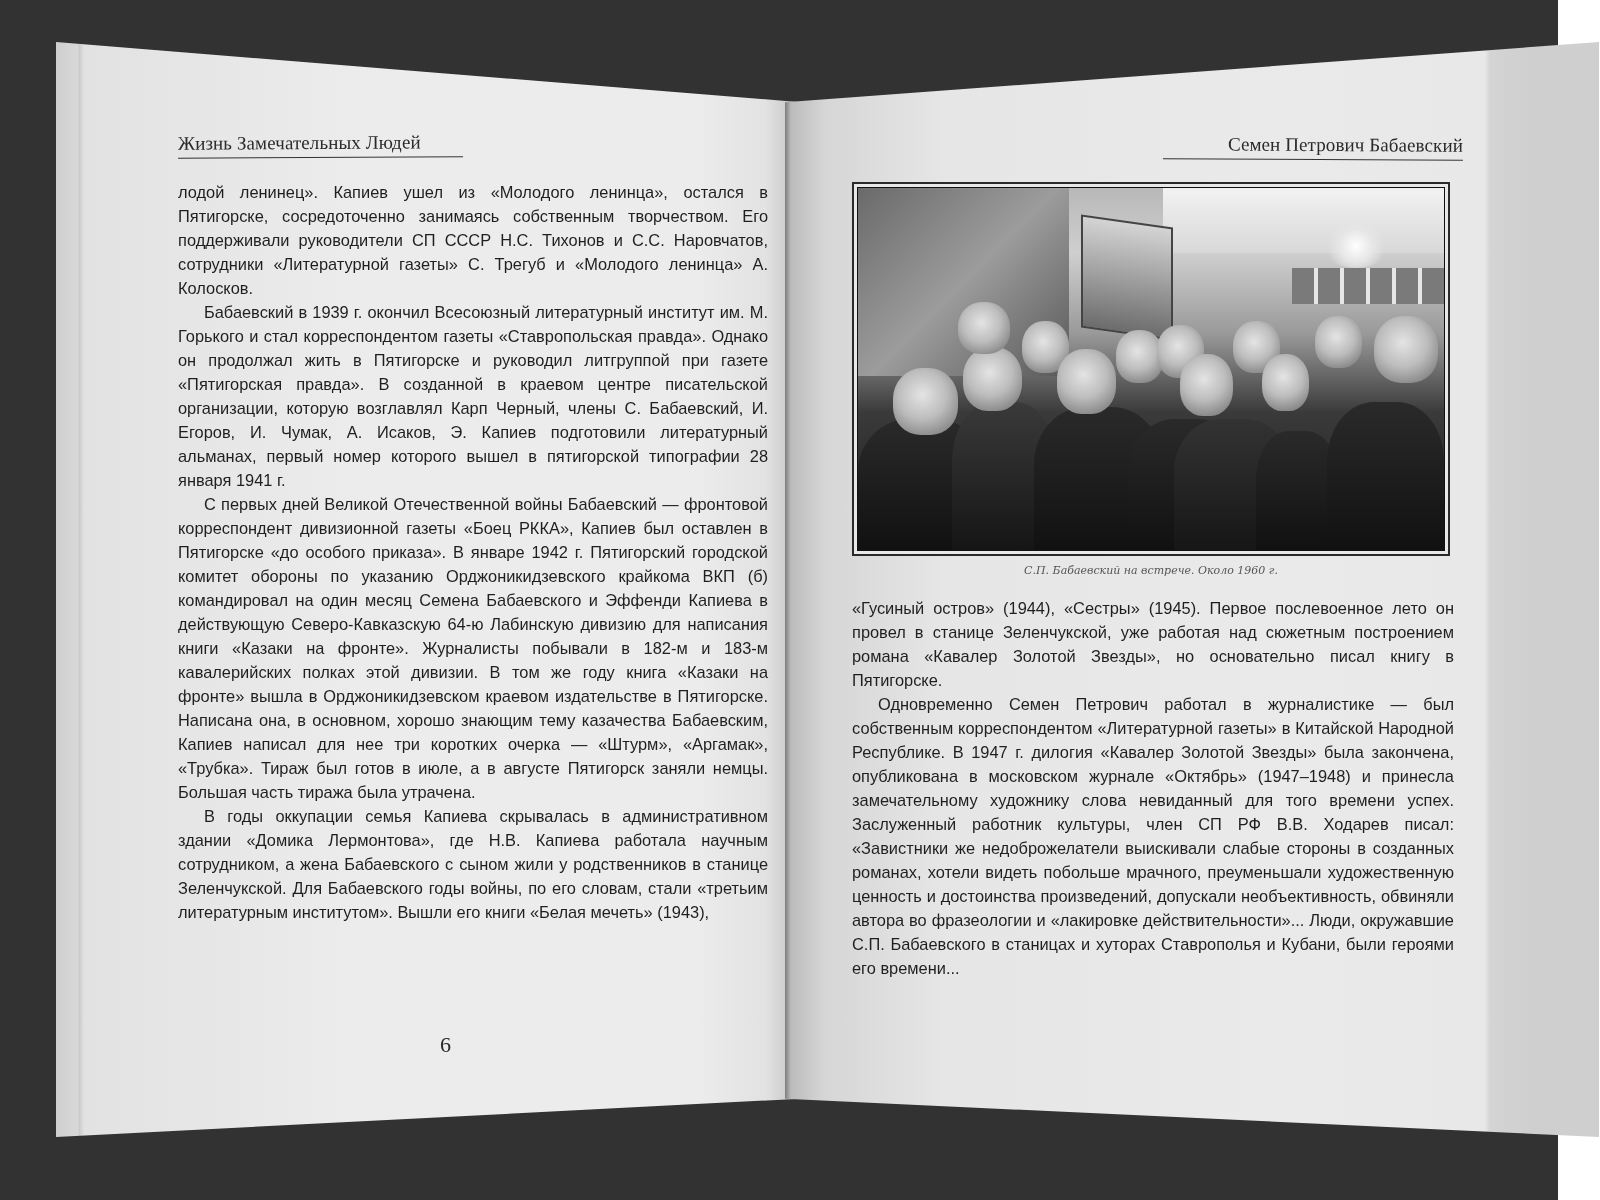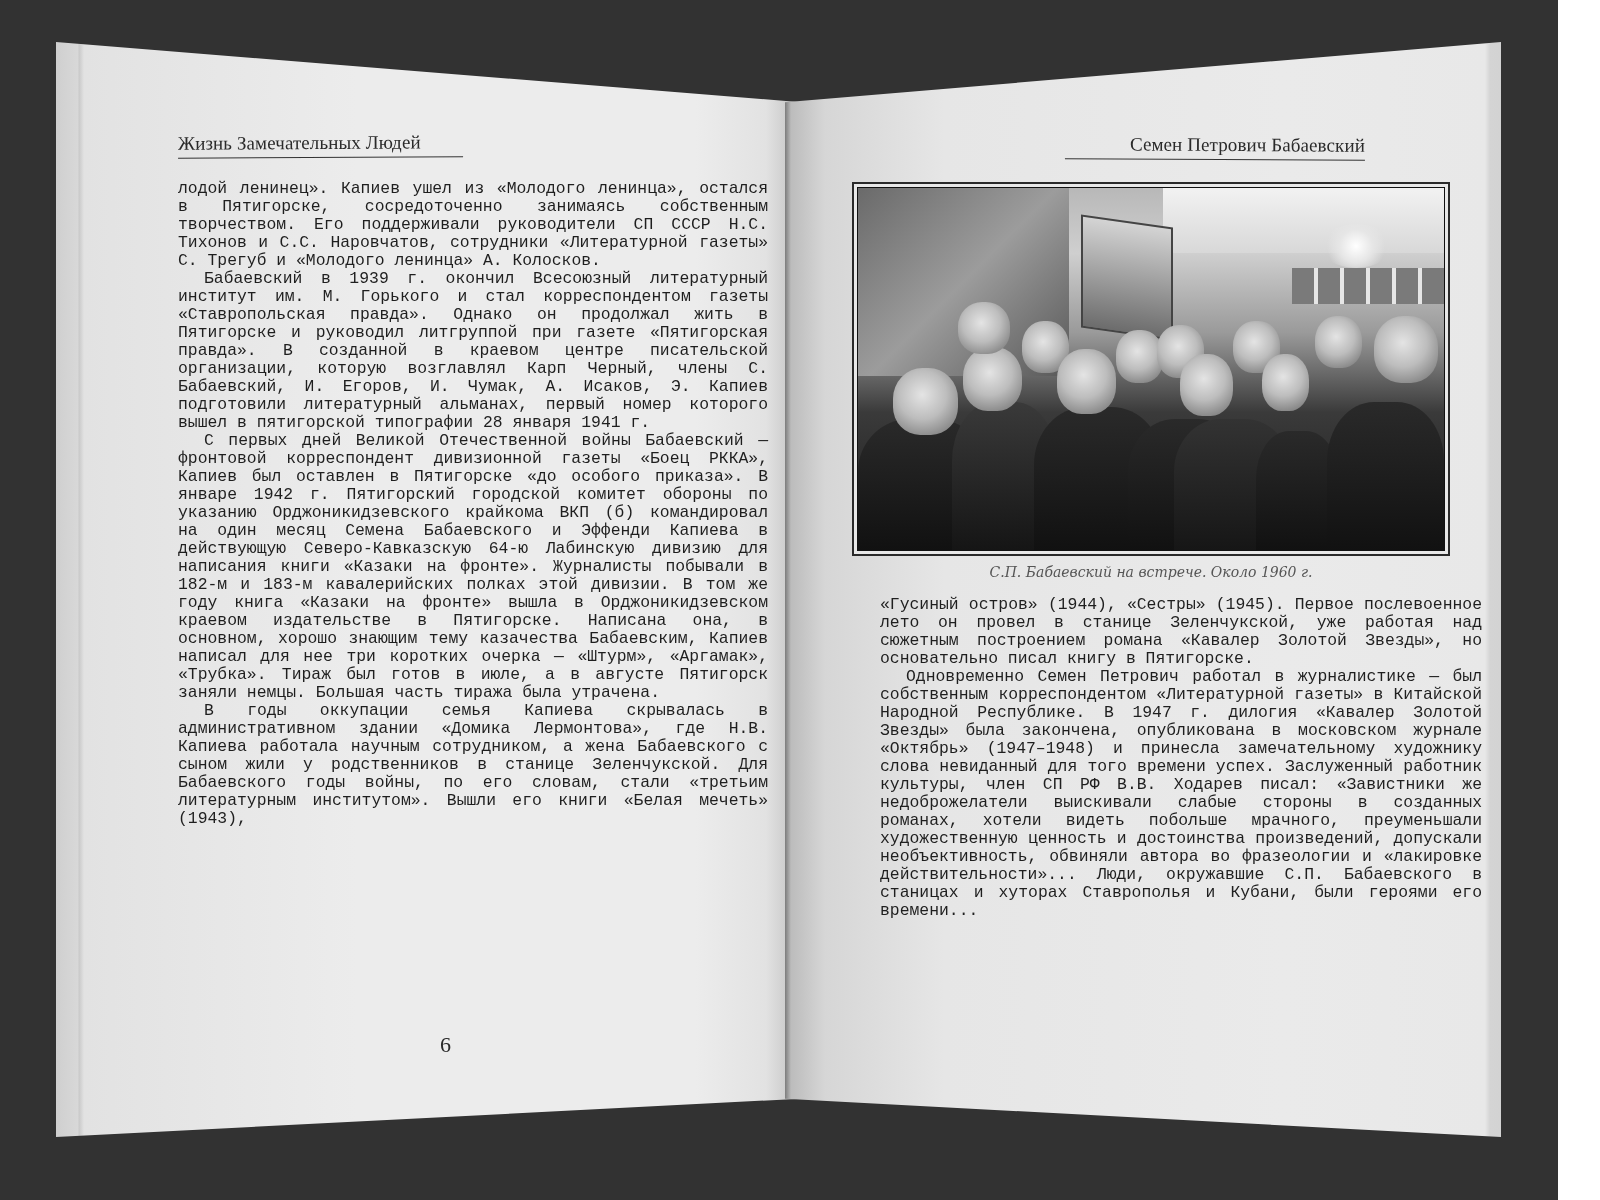--- a/index.html
+++ b/index.html
@@ -19,21 +19,21 @@
     position:absolute; top:0; height:100%;
     box-sizing:border-box;
     color:#1e1e1e;
   }
   .page-left {
     left:16px; width:745px;
     background:linear-gradient(to right, #cfcfcf 0px, #d8d8d8 22px, #c9c9c9 23px, #e2e2e2 28px, #ececec 300px, #ececec 640px, #e2e2e2 710px, #c4c4c4 740px, #8a8a8a 745px);
     clip-path:polygon(0 0, 100% 5.5%, 100% 96.5%, 0 100%);
   }
   .page-right {
-    left:745px; width:716px;
+    left:745px; width:814px;
     background:linear-gradient(to right, #7c7c7c 0px, #bcbcbc 6px, #d6d6d6 40px, #e6e6e6 160px, #eaeaea 500px, #e8e8e8 700px, #d4d4d4 705px, #cfcfcf 745px);
     clip-path:polygon(0 5.5%, 100% 0, 100% 100%, 0 96.5%);
   }
   .running-head {
     position:absolute;
     font-family:"Liberation Serif", serif;
     font-size:19px;
     color:#2a2a2a;
     letter-spacing:0.1px;
     padding-bottom:3px;
@@ -43,30 +43,30 @@
     border-bottom:1.5px solid #333;
     transform:rotate(-0.3deg);
   }
   .running-head.right {
     right:136px; top:92px; width:300px; text-align:right;
     border-bottom:1.5px solid #333;
     transform:rotate(0.3deg);
   }
   .text-block {
     position:absolute;
-    font-family:Liberation Mono, monospace;
+    font-family:Liberation Sans, sans-serif;
     font-size:16.4px;
-    line-height:18px;
+    line-height:24px;
     text-align:justify;
     color:#1f1f1f;
   }
   .text-block p { margin:0; text-indent:0; }
   .text-block p.indent { text-indent:26px; }
   .left-text { left:122px; top:138px; width:590px; }
-  .right-text { left:840px; top:554px; width:602px; }
+  .right-text { left:812px; top:554px; width:602px; }
   .page-number {
     position:absolute;
     font-family:"Liberation Serif", serif;
     font-size:22px;
     color:#2a2a2a;
   }
   .pn-left { left:384px; top:990px; }
   .photo-frame {
     position:absolute;
     left:812px; top:140px; width:598px; height:374px;
@@ -114,21 +114,21 @@
   }
   .body-dark {
     position:absolute; border-radius:40% 40% 0 0;
     background:linear-gradient(180deg, #2a2a2a, #111);
   }
   .caption {
     position:absolute; left:812px; top:522px; width:598px;
     text-align:center;
     font-family:"DejaVu Serif", serif;
     font-style:italic;
-    font-size:14px;
+    font-size:11px;
     color:#555;
   }
 </style>
 </head>
 <body>
 
 <div class="white-strip"></div>
 
 <div class="book">
 

